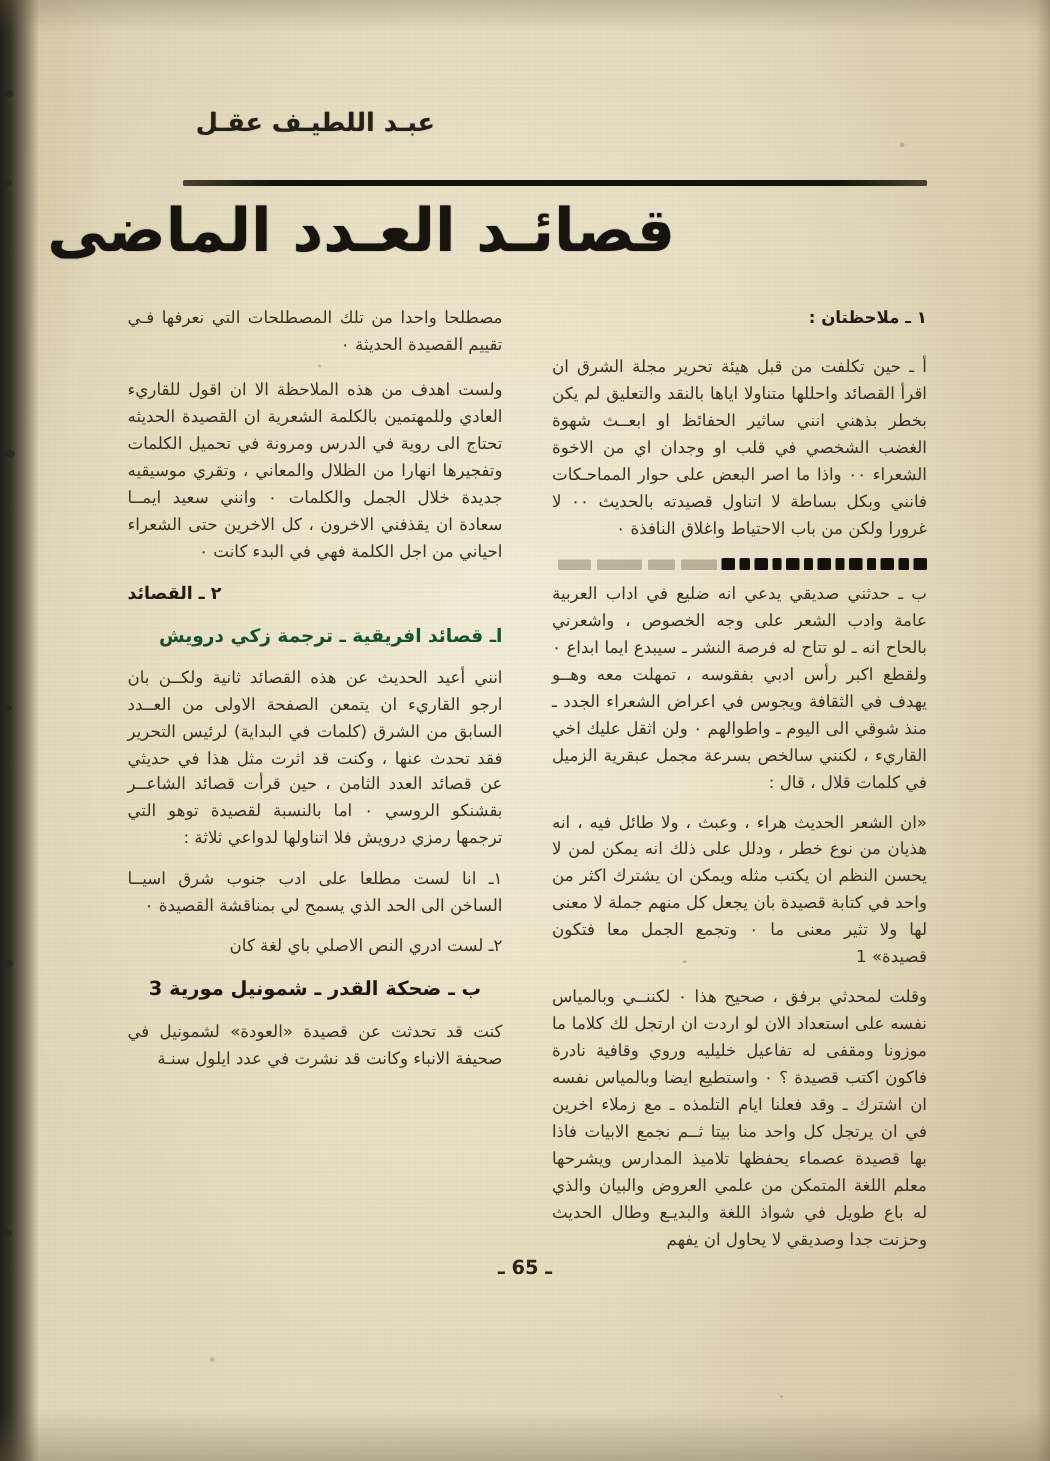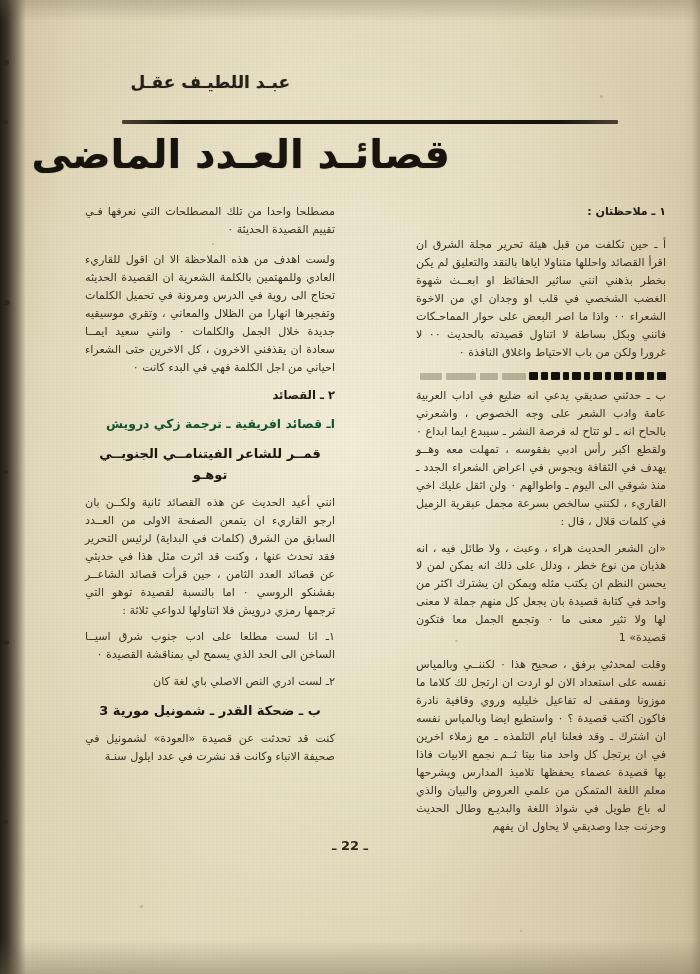--- a/index.html
+++ b/index.html
@@ -77,30 +77,30 @@
   
   .col{
     position:absolute;top:203px;
     font-size:11.1px;line-height:1.62;
     color:#3a3123;
     text-align:justify;
     text-justify:inter-word;
     direction:rtl;
   }  
   
-  #colA{left:368px;width:250px;margin-left:48px;}   
+  #colA{left:368px;width:250px;}   
   #colB{left:85px;width:250px;}    
 
   .col p{margin:0 0 9px 0;}
   .col p.tight{margin-bottom:4px;}
 
   .lbl{font-weight:700;color:#221c12;}
   .head-sm{
     font-weight:700;font-size:11.6px;color:#201a10;
-    margin:12px 0 9px 0;text-align:right;
+    margin:12px 0 9px 0;text-align:left;
   }
   .head-bold{
     font-weight:700;font-size:12.4px;color:#14532d;
     margin:11px 0 7px 0;text-align:right;letter-spacing:.2px;
   }
   .head-bold2{
     font-weight:700;font-size:13px;color:#1d1710;
     margin:6px 0 13px 0;text-align:center;letter-spacing:.3px;
   }
   .centered{text-align:right;}
@@ -173,32 +173,31 @@
       <p>وقلت لمحدثي برفق ، صحيح هذا ٠ لكننــي وبالمياس نفسه على استعداد الان لو اردت ان ارتجل لك كلاما ما موزونا ومقفى له تفاعيل خليليه وروي وقافية نادرة فاكون اكتب قصيدة ؟ ٠ واستطيع ايضا وبالمياس نفسه ان اشترك ـ وقد فعلنا ايام التلمذه ـ مع زملاء اخرين في ان يرتجل كل واحد منا بيتا ثــم نجمع الابيات فاذا بها قصيدة عصماء يحفظها تلاميذ المدارس ويشرحها معلم اللغة المتمكن من علمي العروض والبيان والذي له باع طويل في شواذ اللغة والبديـع وطال الحديث وحزنت جدا وصديقي لا يحاول ان يفهم</p>
     </div>
 
     <div class="col" id="colB">
       <p class="tight">مصطلحا واحدا من تلك المصطلحات التي نعرفها فـي تقييم القصيدة الحديثة ٠</p>
       <p style="height:8px;margin:0"></p>
       <p>ولست اهدف من هذه الملاحظة الا ان اقول للقاريء العادي وللمهتمين بالكلمة الشعرية ان القصيدة الحديثه تحتاج الى روية في الدرس ومرونة في تحميل الكلمات وتفجيرها انهارا من الظلال والمعاني ، وتقري موسيقيه جديدة خلال الجمل والكلمات ٠ وانني سعيد ايمــا سعادة ان يقذفني الاخرون ، كل الاخرين حتى الشعراء احياني من اجل الكلمة فهي في البدء كانت ٠</p>
 
       <p class="head-sm">٢ ـ القصائد</p>
       <p class="head-bold">اـ قصائد افريقية ـ ترجمة زكي درويش</p>
-      <p class="head-bold2">قمــر للشاعر الفيتنامــي الجنوبــي توهـو</p>
 
       <p>انني أعيد الحديث عن هذه القصائد ثانية ولكــن بان ارجو القاريء ان يتمعن الصفحة الاولى من العــدد السابق من الشرق (كلمات في البداية) لرئيس التحرير فقد تحدث عنها ، وكنت قد اثرت مثل هذا في حديثي عن قصائد العدد الثامن ، حين قرأت قصائد الشاعــر بقشنكو الروسي ٠ اما بالنسبة لقصيدة توهو التي ترجمها رمزي درويش فلا اتناولها لدواعي ثلاثة :</p>
 
       <p class="list-item">١ـ انا لست مطلعا على ادب جنوب شرق اسيــا الساخن الى الحد الذي يسمح لي بمناقشة القصيدة ٠</p>
       <p class="list-item centered">٢ـ لست ادري النص الاصلي باي لغة كان</p>
 
       <p class="head-bold2">ب ـ ضحكة القدر ـ شمونيل مورية 3</p>
       <p>كنت قد تحدثت عن قصيدة «العودة» لشمونيل في صحيفة الانباء وكانت قد نشرت في عدد ايلول سنـة</p>
     </div>
 
-    <div class="folio">ـ 22 ـ</div>
+    <div class="folio">ـ 65 ـ</div>
   </div>
 
   <div class="gutter">
     <span class="gutter-speck" style="top:60px;width:7px;height:5px"></span>
     <span class="gutter-speck" style="top:120px;width:6px;height:4px"></span>
     <span class="gutter-speck" style="top:300px;width:8px;height:5px"></span>
     <span class="gutter-speck" style="top:470px;width:6px;height:4px"></span>
     <span class="gutter-speck" style="top:640px;width:7px;height:5px"></span>
     <span class="gutter-speck" style="top:820px;width:6px;height:4px"></span>
   </div>

